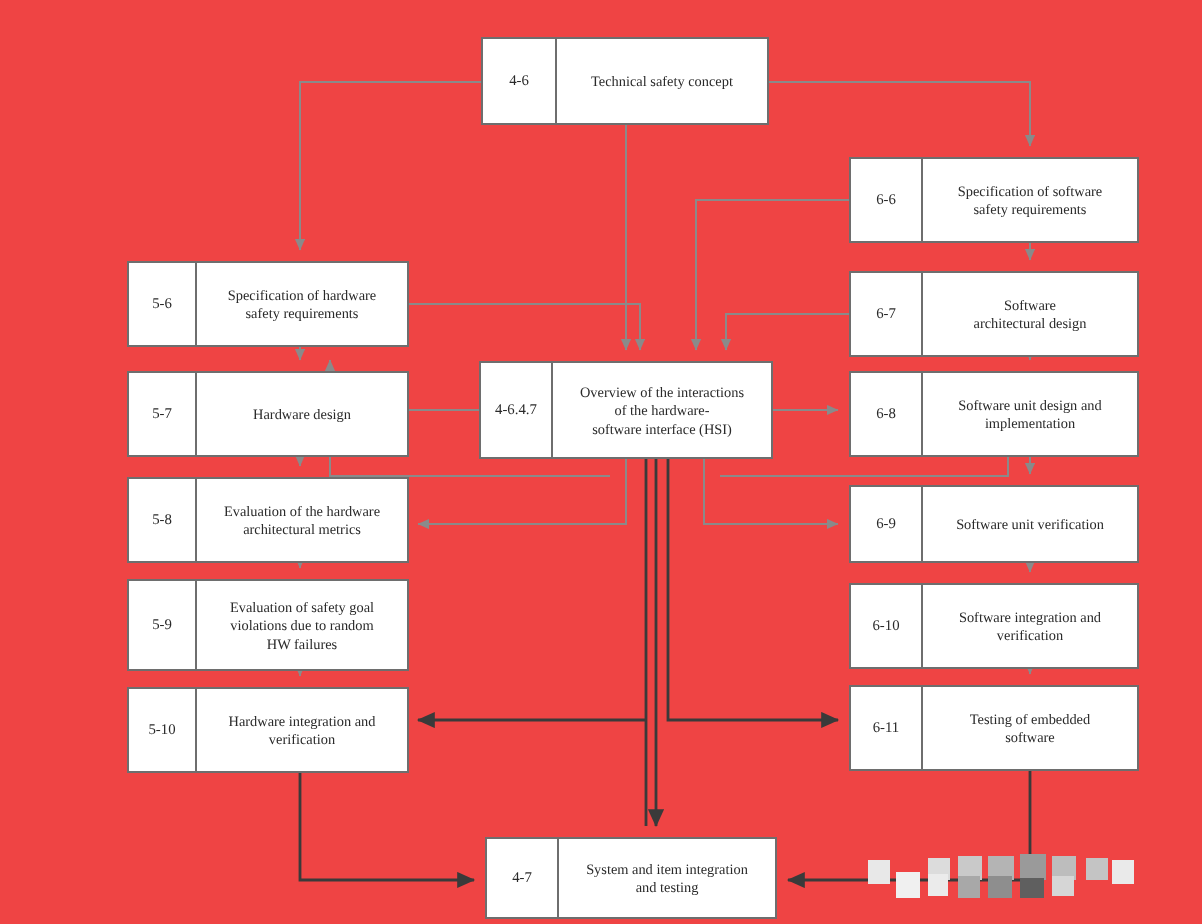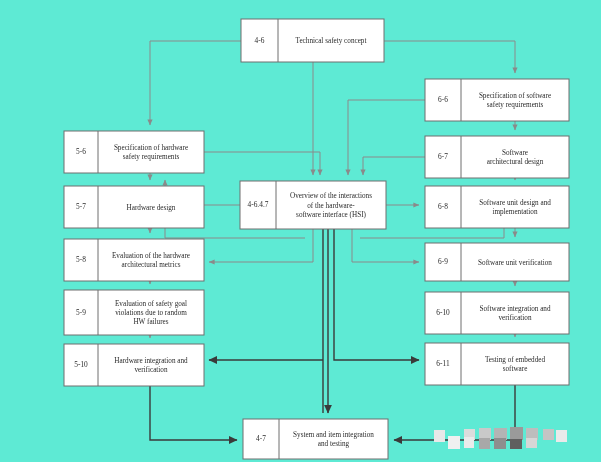--- a/index.html
+++ b/index.html
@@ -10,21 +10,21 @@
   body {
     width: 601px;
     height: 462px;
     overflow: hidden;
     font-family: "Liberation Serif", "DejaVu Serif", serif;
   }
   #diagram-root {
     position: relative;
     width: 601px;
     height: 462px;
-    background: #5eead4;
+    background: #ef4444;
   }
   svg.canvas {
     position: absolute;
     left: 0;
     top: 0;
     width: 601px;
     height: 462px;
   }
   .box-rect {
     fill: #ffffff;

